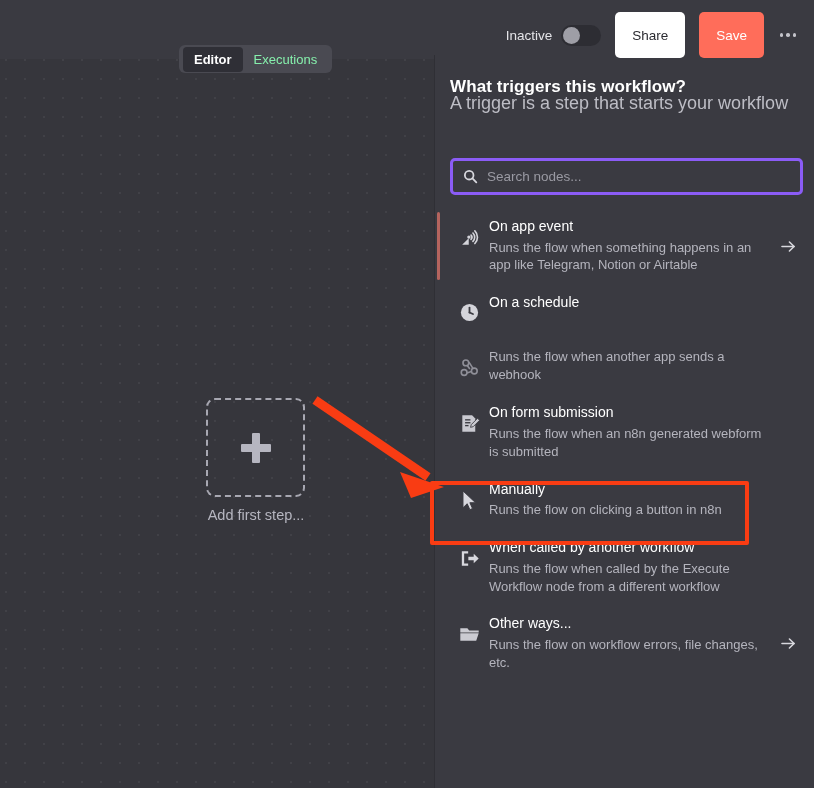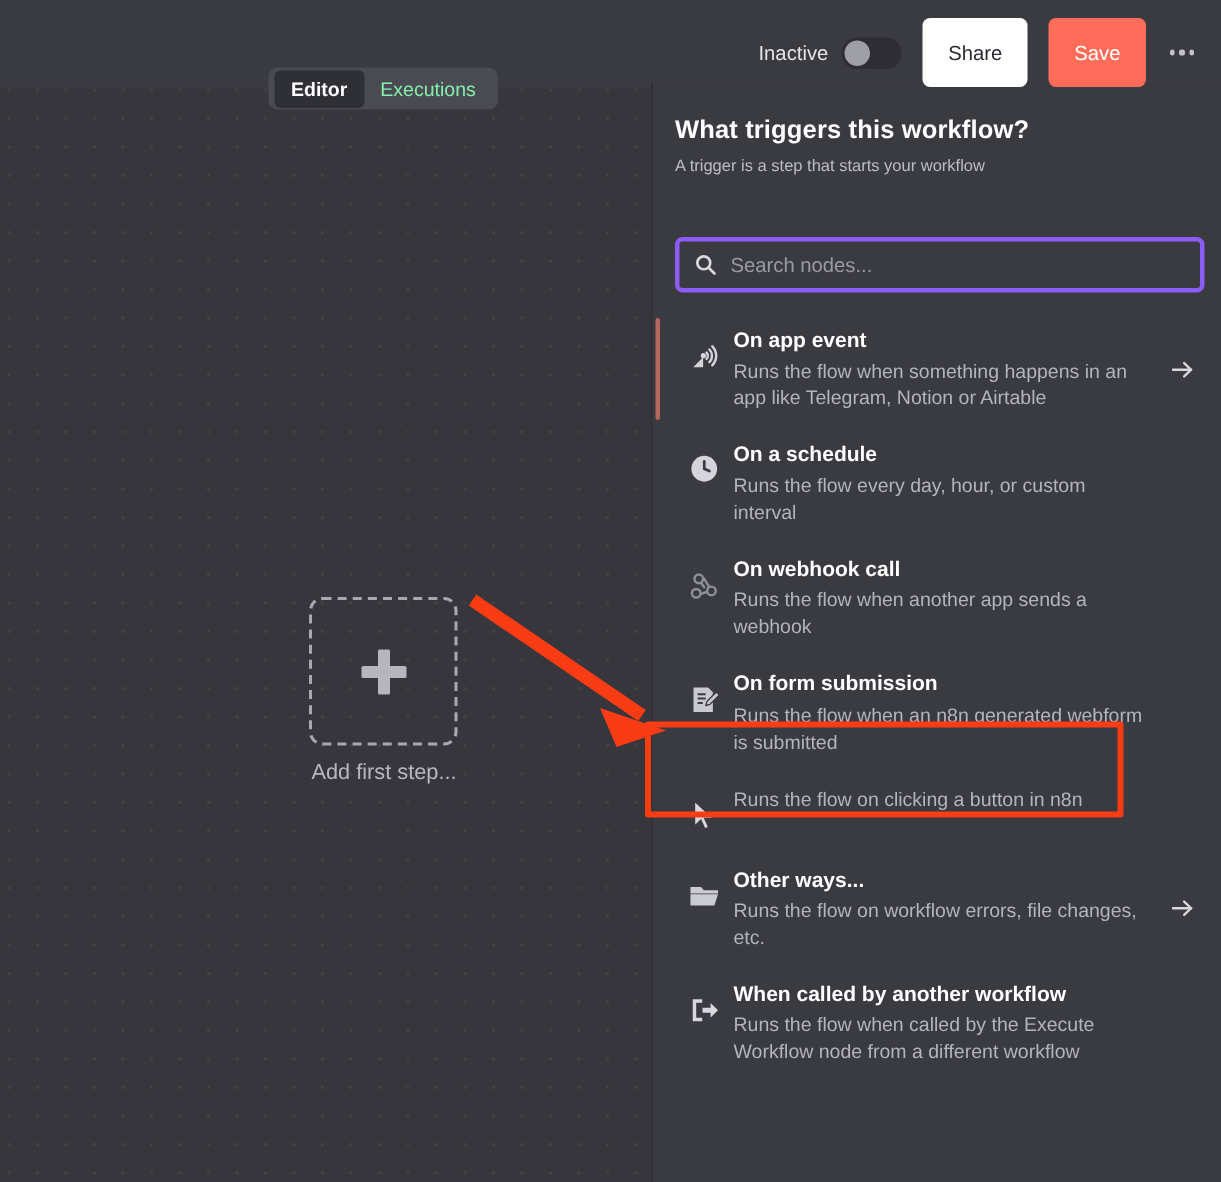--- a/index.html
+++ b/index.html
@@ -221,22 +221,22 @@
     left: 15px;
     top: 77px;
     font-size: 17px;
     font-weight: 700;
     color: #ffffff;
     letter-spacing: 0.1px;
   }
   .panel-sub {
     position: absolute;
     left: 15px;
-    top: 105px;
-    font-size: 11px;
+    top: 93px;
+    font-size: 18px;
     color: #bdbdc5;
   }
 
   .search-box {
     position: absolute;
     left: 15px;
     top: 158px;
     width: 353px;
     height: 37px;
     border: 3px solid #8b5cf6;
@@ -295,21 +295,21 @@
     width: 40px;
     flex: none;
     display: flex;
     align-items: center;
     justify-content: center;
     padding-top: 8px;
   }
   .node-text { flex: 1; padding-right: 6px; }
   .node-title {
     font-size: 14px;
-    font-weight: 700;
+    font-weight: 400;
     color: #ffffff;
     margin-bottom: 3px;
     line-height: 1.25;
   }
   .node-desc {
     font-size: 13px;
     color: #b4b4bd;
     line-height: 1.38;
   }
   .node-chevron {
@@ -419,21 +419,20 @@
 
         <span class="node-icon">
           <svg class="icon-svg" width="21" height="21" viewBox="0 0 22 22">
             <circle cx="11" cy="11" r="9" fill="#d4d4da"></circle>
             <line x1="11" y1="11" x2="11" y2="5.8" stroke="#3a3a41" stroke-width="1.9" stroke-linecap="round"></line>
             <line x1="11" y1="11" x2="14.6" y2="12.6" stroke="#3a3a41" stroke-width="1.9" stroke-linecap="round"></line>
           </svg>
         </span>
         <span class="node-text">
           <span class="node-title" style="display:block">On a schedule</span>
-          <span class="node-desc" style="display:block">Runs the flow every day, hour, or custom interval</span>
         </span>
         <span class="node-chevron">
           <svg class="icon-svg" width="15" height="13" viewBox="0 0 16 14">
             <line x1="1" y1="7" x2="14" y2="7" stroke="#d8d8de" stroke-width="1.7" stroke-linecap="round"></line>
             <polyline points="9,2.2 14,7 9,11.8" fill="none" stroke="#d8d8de" stroke-width="1.7" stroke-linecap="round" stroke-linejoin="round"></polyline>
           </svg>
         </span>
       </div>
 
       <div class="node-item">
@@ -442,21 +441,20 @@
           <svg class="icon-svg" width="23" height="23" viewBox="0 0 24 24" fill="none" stroke="#8f8f98" stroke-width="1.7">
             <circle cx="8.2" cy="7.2" r="3"></circle>
             <circle cx="6.4" cy="17.2" r="3"></circle>
             <circle cx="17" cy="15.6" r="3"></circle>
             <path d="M9.6 9.8 L12.4 13.5"></path>
             <path d="M9.3 17.8 L13.9 16.2"></path>
             <path d="M11.4 6.4 L15.6 12.9"></path>
           </svg>
         </span>
         <span class="node-text">
-          <span class="node-title" style="display:block">On webhook call</span>
           <span class="node-desc" style="display:block">Runs the flow when another app sends a webhook</span>
         </span>
         <span class="node-chevron">
           <svg class="icon-svg" width="15" height="13" viewBox="0 0 16 14">
             <line x1="1" y1="7" x2="14" y2="7" stroke="#d8d8de" stroke-width="1.7" stroke-linecap="round"></line>
             <polyline points="9,2.2 14,7 9,11.8" fill="none" stroke="#d8d8de" stroke-width="1.7" stroke-linecap="round" stroke-linejoin="round"></polyline>
           </svg>
         </span>
       </div>
 
@@ -484,61 +482,62 @@
       </div>
 
       <div class="node-item">
 
         <span class="node-icon">
           <svg class="icon-svg" width="21" height="23" viewBox="0 0 20 24">
             <path d="M3.2 2 L3.2 19.6 L7.6 15.4 L10.4 21.6 L13.1 20.3 L10.4 14.3 L16.3 14.3 Z" fill="#d8d8de" stroke="#3a3a41" stroke-width="1"></path>
           </svg>
         </span>
         <span class="node-text">
+          <span class="node-title" style="display:block">Manually</span>
           <span class="node-desc" style="display:block">Runs the flow on clicking a button in n8n</span>
+        </span>
+        <span class="node-chevron">
+          <svg class="icon-svg" width="15" height="13" viewBox="0 0 16 14">
+            <line x1="1" y1="7" x2="14" y2="7" stroke="#d8d8de" stroke-width="1.7" stroke-linecap="round"></line>
+            <polyline points="9,2.2 14,7 9,11.8" fill="none" stroke="#d8d8de" stroke-width="1.7" stroke-linecap="round" stroke-linejoin="round"></polyline>
+          </svg>
+        </span>
+      </div>
+
+      <div class="node-item">
+
+        <span class="node-icon">
+          <svg class="icon-svg" width="23" height="23" viewBox="0 0 24 24">
+            <path d="M4 4.4 h6.6 v2.4 h-4.2 v10.4 h4.2 v2.4 h-6.6 Z" fill="#d8d8de"></path>
+            <path d="M10.8 10.3 h5.6 v-3.3 l5.2 5 l-5.2 5 v-3.3 h-5.6 Z" fill="#d8d8de"></path>
+          </svg>
+        </span>
+        <span class="node-text">
+          <span class="node-title" style="display:block">When called by another workflow</span>
+          <span class="node-desc" style="display:block">Runs the flow when called by the Execute Workflow node from a different workflow</span>
         </span>
         <span class="node-chevron">
           <svg class="icon-svg" width="15" height="13" viewBox="0 0 16 14">
             <line x1="1" y1="7" x2="14" y2="7" stroke="#d8d8de" stroke-width="1.7" stroke-linecap="round"></line>
             <polyline points="9,2.2 14,7 9,11.8" fill="none" stroke="#d8d8de" stroke-width="1.7" stroke-linecap="round" stroke-linejoin="round"></polyline>
           </svg>
         </span>
       </div>
 
       <div class="node-item has-chevron">
 
         <span class="node-icon">
           <svg class="icon-svg" width="23" height="23" viewBox="0 0 24 24">
             <path d="M2.4 5.6 h7.4 l1.9 2.3 h9.9 v2.1 h-19.2 Z" fill="#cbcbd2"></path>
             <path d="M2.4 10.6 h19.2 l-2.6 7.8 h-16.6 Z" fill="#cbcbd2"></path>
           </svg>
         </span>
         <span class="node-text">
           <span class="node-title" style="display:block">Other ways...</span>
           <span class="node-desc" style="display:block">Runs the flow on workflow errors, file changes, etc.</span>
-        </span>
-        <span class="node-chevron">
-          <svg class="icon-svg" width="15" height="13" viewBox="0 0 16 14">
-            <line x1="1" y1="7" x2="14" y2="7" stroke="#d8d8de" stroke-width="1.7" stroke-linecap="round"></line>
-            <polyline points="9,2.2 14,7 9,11.8" fill="none" stroke="#d8d8de" stroke-width="1.7" stroke-linecap="round" stroke-linejoin="round"></polyline>
-          </svg>
-        </span>
-      </div>
-
-      <div class="node-item">
-
-        <span class="node-icon">
-          <svg class="icon-svg" width="23" height="23" viewBox="0 0 24 24">
-            <path d="M4 4.4 h6.6 v2.4 h-4.2 v10.4 h4.2 v2.4 h-6.6 Z" fill="#d8d8de"></path>
-            <path d="M10.8 10.3 h5.6 v-3.3 l5.2 5 l-5.2 5 v-3.3 h-5.6 Z" fill="#d8d8de"></path>
-          </svg>
-        </span>
-        <span class="node-text">
-          <span class="node-title" style="display:block">When called by another workflow</span>
-          <span class="node-desc" style="display:block">Runs the flow when called by the Execute Workflow node from a different workflow</span>
         </span>
         <span class="node-chevron">
           <svg class="icon-svg" width="15" height="13" viewBox="0 0 16 14">
             <line x1="1" y1="7" x2="14" y2="7" stroke="#d8d8de" stroke-width="1.7" stroke-linecap="round"></line>
             <polyline points="9,2.2 14,7 9,11.8" fill="none" stroke="#d8d8de" stroke-width="1.7" stroke-linecap="round" stroke-linejoin="round"></polyline>
           </svg>
         </span>
       </div>
 
     </div>

